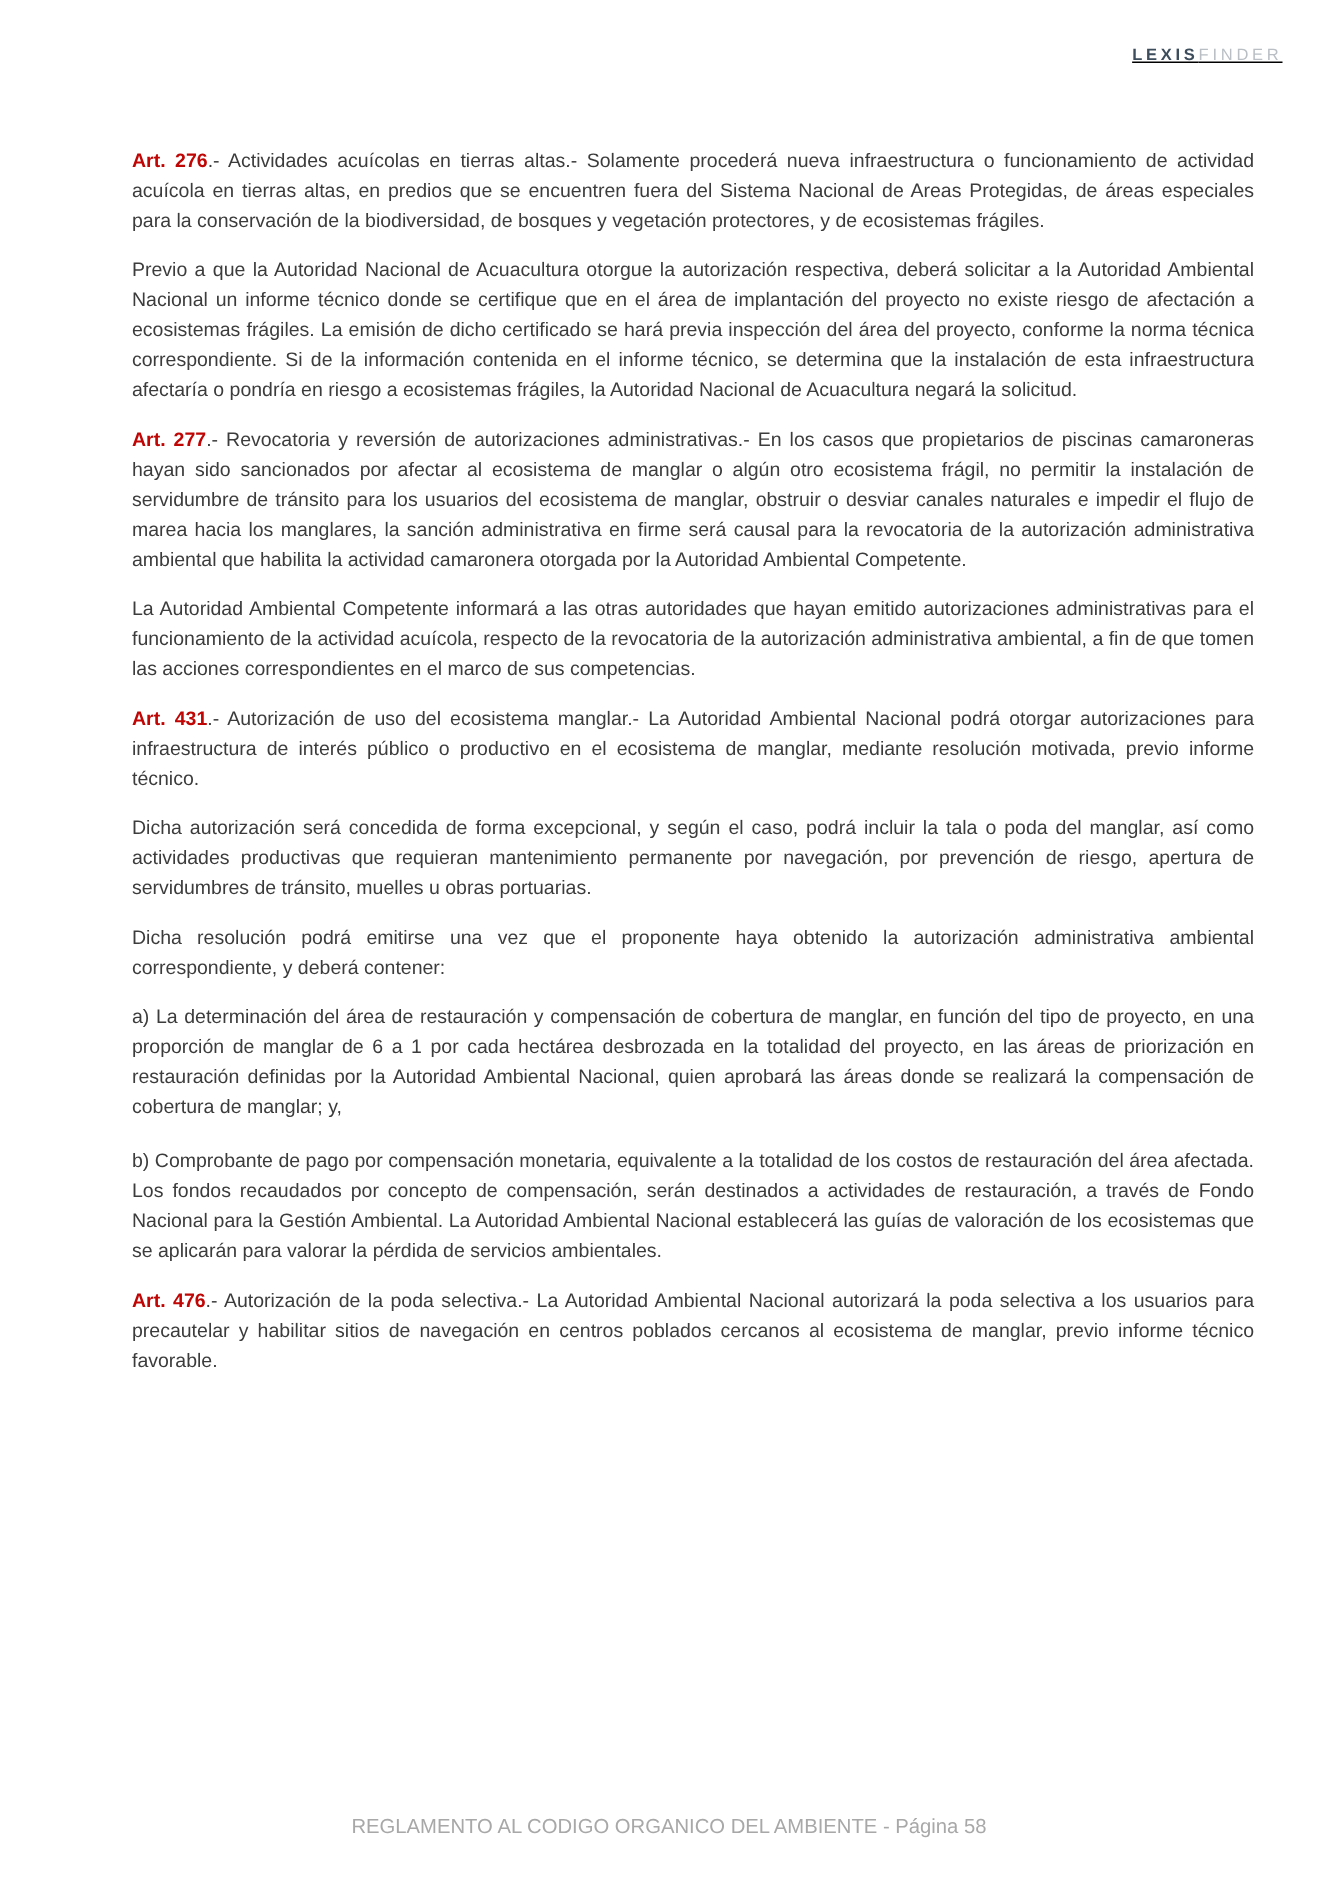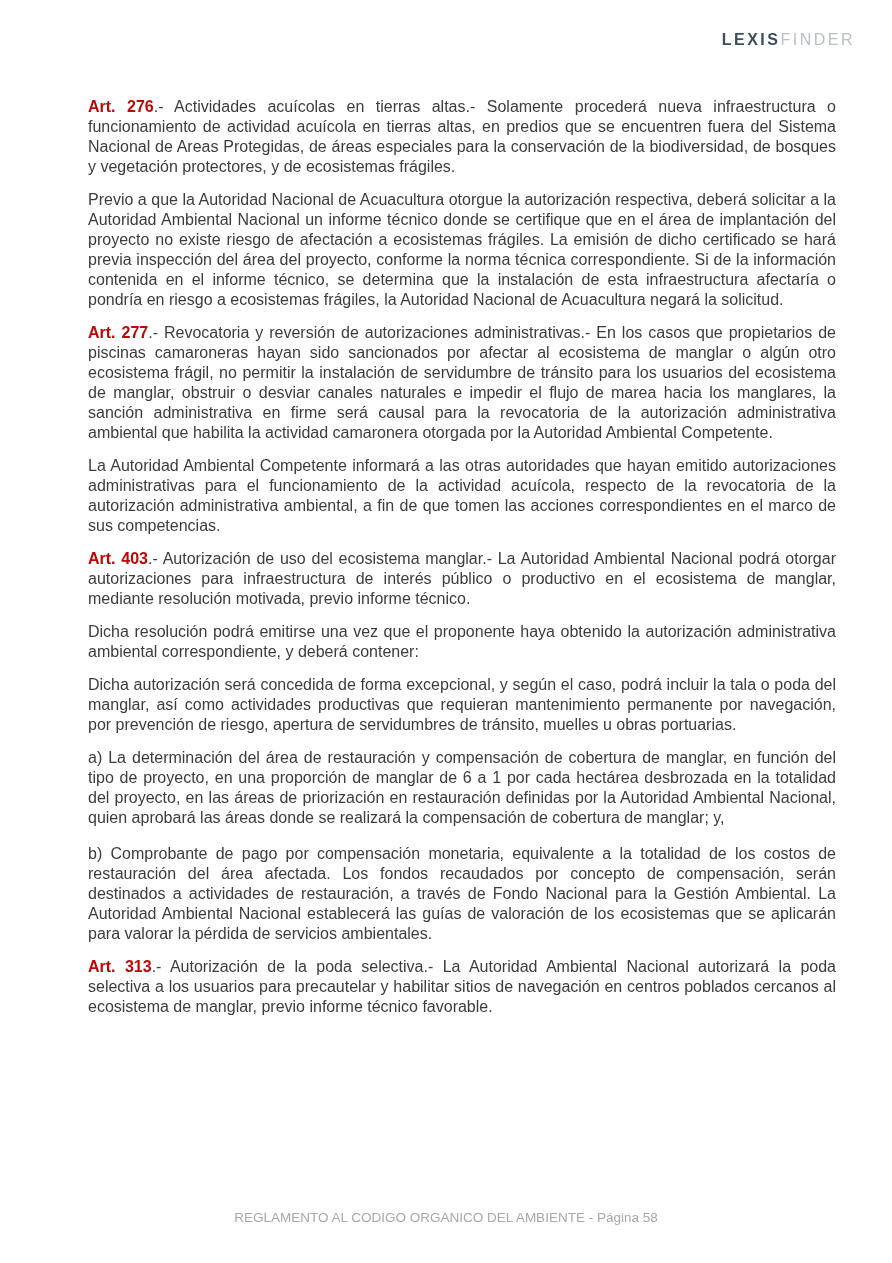--- a/index.html
+++ b/index.html
@@ -17,40 +17,41 @@
   .page {
     position: absolute;
     inset: 0;
     background: #ffffff;
   }
   
   .logo {
     position: absolute;
     top: 31px;
     right: 37px;
-    font-size: 16px;
+    font-size: 11px;
     letter-spacing: 2.5px;
     white-space: nowrap;
     user-select: none;
+    text-decoration: underline;
   }
   .logo-bold {
     color: #3d4d5c;
     font-weight: 700;
   }
   .logo-light {
     color: #b9bfc5;
     font-weight: 400;
   }
   
   .content {
     position: absolute;
     left: 88px;
     top: 97px;
     width: 748px;
-    font-size: 16px;
+    font-size: 13px;
     line-height: 20px;
     color: #3c3c3c;
     text-align: justify;
   }
   .para {
     margin: 0 0 13px 0;
   }
   .para.no-gap {
     margin-bottom: 16px;
   }
@@ -79,31 +80,31 @@
 
   <div class="content">
     <p class="para"><span class="art-label">Art. 276</span><span>.- Actividades acuícolas en tierras altas.- Solamente procederá nueva infraestructura o funcionamiento de actividad acuícola en tierras altas, en predios que se encuentren fuera del Sistema Nacional de Areas Protegidas, de áreas especiales para la conservación de la biodiversidad, de bosques y vegetación protectores, y de ecosistemas frágiles.</span></p>
 
     <p class="para"><span>Previo a que la Autoridad Nacional de Acuacultura otorgue la autorización respectiva, deberá solicitar a la Autoridad Ambiental Nacional un informe técnico donde se certifique que en el área de implantación del proyecto no existe riesgo de afectación a ecosistemas frágiles. La emisión de dicho certificado se hará previa inspección del área del proyecto, conforme la norma técnica correspondiente. Si de la información contenida en el informe técnico, se determina que la instalación de esta infraestructura afectaría o pondría en riesgo a ecosistemas frágiles, la Autoridad Nacional de Acuacultura negará la solicitud.</span></p>
 
     <p class="para"><span class="art-label">Art. 277</span><span>.- Revocatoria y reversión de autorizaciones administrativas.- En los casos que propietarios de piscinas camaroneras hayan sido sancionados por afectar al ecosistema de manglar o algún otro ecosistema frágil, no permitir la instalación de servidumbre de tránsito para los usuarios del ecosistema de manglar, obstruir o desviar canales naturales e impedir el flujo de marea hacia los manglares, la sanción administrativa en firme será causal para la revocatoria de la autorización administrativa ambiental que habilita la actividad camaronera otorgada por la Autoridad Ambiental Competente.</span></p>
 
     <p class="para"><span>La Autoridad Ambiental Competente informará a las otras autoridades que hayan emitido autorizaciones administrativas para el funcionamiento de la actividad acuícola, respecto de la revocatoria de la autorización administrativa ambiental, a fin de que tomen las acciones correspondientes en el marco de sus competencias.</span></p>
 
-    <p class="para"><span class="art-label">Art. 403</span><span>.- Autorización de uso del ecosistema manglar.- La Autoridad Ambiental Nacional podrá otorgar autorizaciones para infraestructura de interés público o productivo en el ecosistema de manglar, mediante resolución motivada, previo informe técnico.</span></p>
+    <p class="para"><span class="art-label">Art. 431</span><span>.- Autorización de uso del ecosistema manglar.- La Autoridad Ambiental Nacional podrá otorgar autorizaciones para infraestructura de interés público o productivo en el ecosistema de manglar, mediante resolución motivada, previo informe técnico.</span></p>
+
+    <p class="para"><span>Dicha autorización será concedida de forma excepcional, y según el caso, podrá incluir la tala o poda del manglar, así como actividades productivas que requieran mantenimiento permanente por navegación, por prevención de riesgo, apertura de servidumbres de tránsito, muelles u obras portuarias.</span></p>
 
     <p class="para"><span>Dicha resolución podrá emitirse una vez que el proponente haya obtenido la autorización administrativa ambiental correspondiente, y deberá contener:</span></p>
-
-    <p class="para"><span>Dicha autorización será concedida de forma excepcional, y según el caso, podrá incluir la tala o poda del manglar, así como actividades productivas que requieran mantenimiento permanente por navegación, por prevención de riesgo, apertura de servidumbres de tránsito, muelles u obras portuarias.</span></p>
 
     <p class="para no-gap"><span>a) La determinación del área de restauración y compensación de cobertura de manglar, en función del tipo de proyecto, en una proporción de manglar de 6 a 1 por cada hectárea desbrozada en la totalidad del proyecto, en las áreas de priorización en restauración definidas por la Autoridad Ambiental Nacional, quien aprobará las áreas donde se realizará la compensación de cobertura de manglar; y,</span></p>
 
     <p class="para"><span>b) Comprobante de pago por compensación monetaria, equivalente a la totalidad de los costos de restauración del área afectada. Los fondos recaudados por concepto de compensación, serán destinados a actividades de restauración, a través de Fondo Nacional para la Gestión Ambiental. La Autoridad Ambiental Nacional establecerá las guías de valoración de los ecosistemas que se aplicarán para valorar la pérdida de servicios ambientales.</span></p>
 
 
-    <p class="para"><span class="art-label">Art. 313</span><span>.- Autorización de la poda selectiva.- La Autoridad Ambiental Nacional autorizará la poda selectiva a los usuarios para precautelar y habilitar sitios de navegación en centros poblados cercanos al ecosistema de manglar, previo informe técnico favorable.</span></p>
+    <p class="para"><span class="art-label">Art. 476</span><span>.- Autorización de la poda selectiva.- La Autoridad Ambiental Nacional autorizará la poda selectiva a los usuarios para precautelar y habilitar sitios de navegación en centros poblados cercanos al ecosistema de manglar, previo informe técnico favorable.</span></p>
   </div>
 
   <div class="footer">
     <div>REGLAMENTO AL CODIGO ORGANICO DEL AMBIENTE - Página 58</div>
   </div>
 
 </div>
 
 </body></html>

